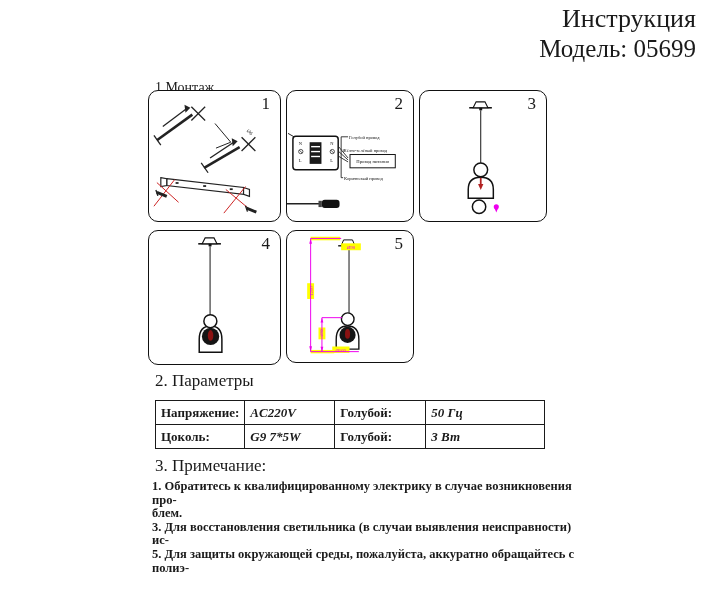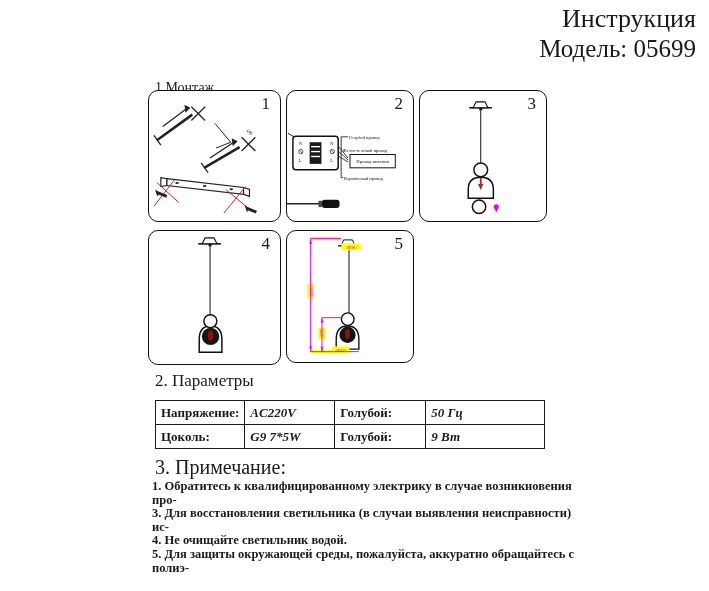--- a/index.html
+++ b/index.html
@@ -6,21 +6,21 @@
   .page {
     position:relative; width:709px; height:591px; background:#ffffff;
     font-family:"Liberation Serif", serif; color:#1a1a1a; overflow:hidden;
   }
   .title-block { position:absolute; left:0; top:4px; width:696px; text-align:right; }
   .doc-title { font-size:26px; line-height:30px; }
   .doc-model { font-size:25px; line-height:30px; }
   .sec-h { position:absolute; left:155px; }
   #h-montage { top:80px; font-size:14px; }
   #h-params  { top:371px; font-size:17px; }
-  #h-notes   { top:456px; font-size:20px;text-align:center; }
+  #h-notes   { top:456px; font-size:17px;text-align:center; }
 
   .panel { position:absolute; border:1.6px solid #111; border-radius:10px; background:#fff; box-sizing:border-box; }
   #p1 { left:148px; top:90px;  width:133px; height:132px; }
   #p2 { left:286px; top:90px;  width:128px; height:132px; }
   #p3 { left:419px; top:90px;  width:128px; height:132px; }
   #p4 { left:148px; top:230px; width:133px; height:135px; }
   #p5 { left:286px; top:230px; width:128px; height:133px; }
   .pnum { position:absolute; top:3px; right:10px; font-size:17px; }
   .draw { position:absolute; left:0; top:0; width:100%; height:100%; }
   .draw text { font-family:"Liberation Serif", serif; fill:#111; }
@@ -223,28 +223,28 @@
         <tr>
       <td class="c1">Напряжение:</td>
       <td class="c2">AC220V</td>
       <td class="c3">Голубой:</td>
       <td class="c4">50 Гц</td>
     </tr>
     <tr>
       <td class="c1">Цоколь:</td>
       <td class="c2">G9 7*5W</td>
       <td class="c3">Голубой:</td>
-      <td class="c4">9 Вт</td>
+      <td class="c4">3 Вт</td>
     </tr>
   </tbody>
     </table>
 
   <div class="sec-h" id="h-notes">3. Примечание:</div>
 
   <div class="notes">
     <div>1. Обратитесь к квалифицированному электрику в случае возникновения про-</div>
+    <div>блем.</div>
     <div>3. Для восстановления светильника (в случаи выявления неисправности) ис-</div>
-    <div>4. Не очищайте светильник водой.</div>
     <div>5. Для защиты окружающей среды, пожалуйста, аккуратно обращайтесь с полиэ-</div>
 
   </div>
 
 </div>
 
 </body></html>

